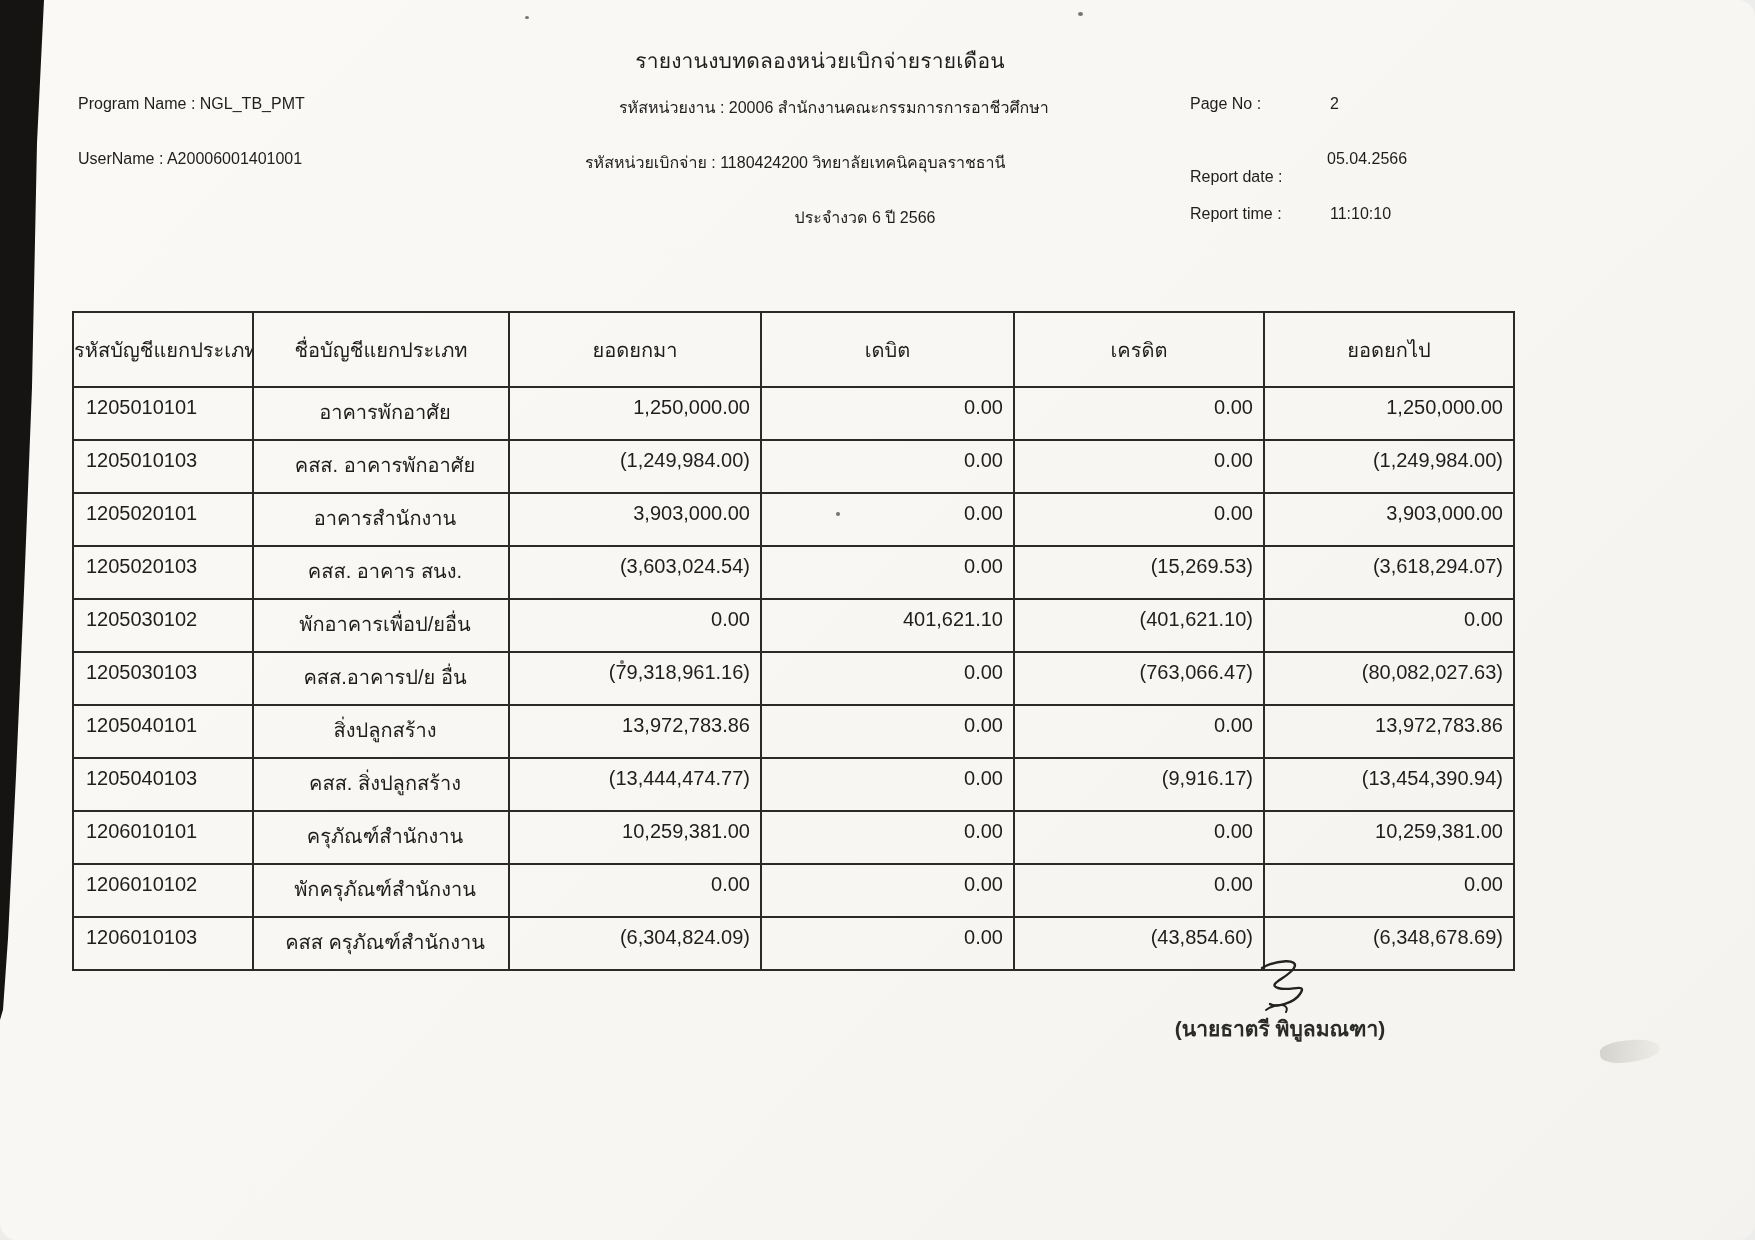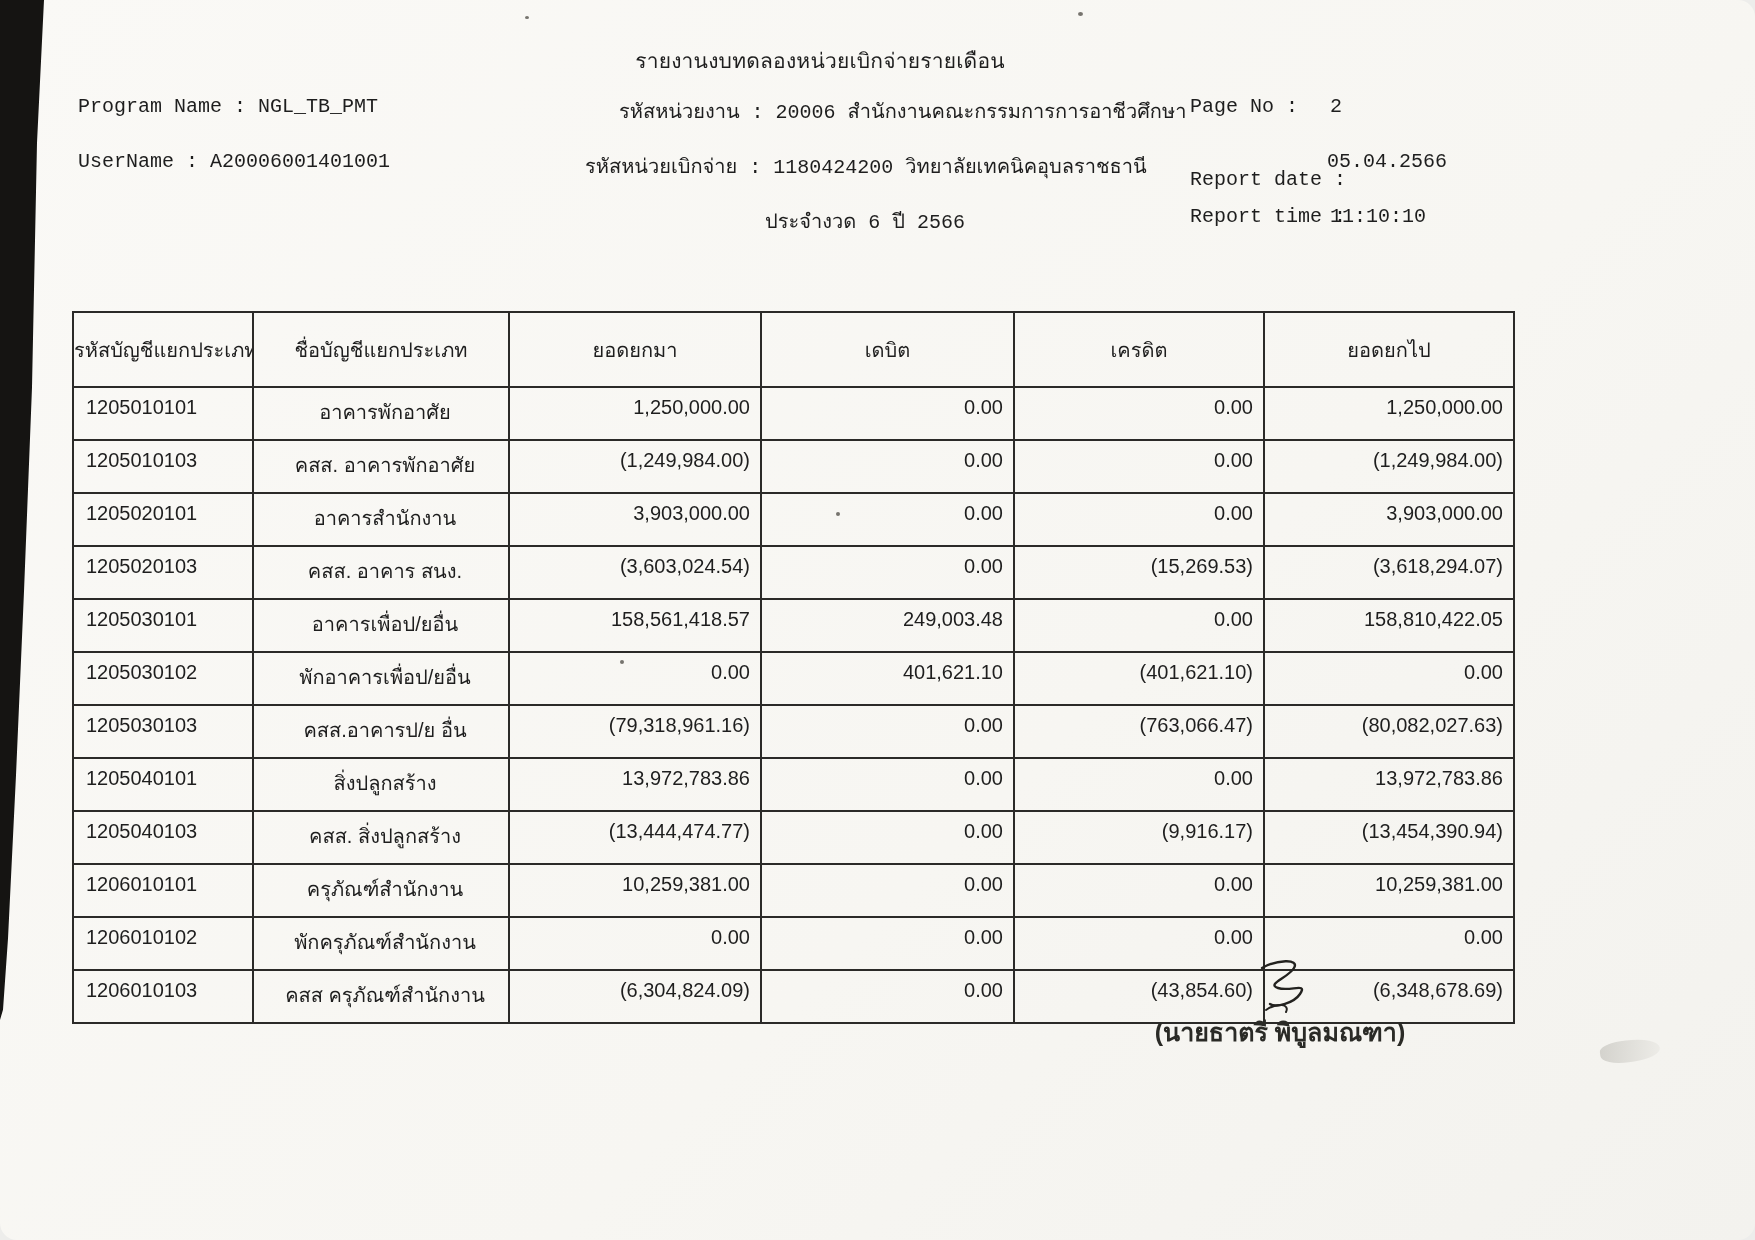--- a/index.html
+++ b/index.html
@@ -25,21 +25,21 @@
   .speck { position: absolute; background: #55524c; border-radius: 50%; opacity: .8; }
   .smudge {
     position: absolute; background: linear-gradient(100deg, rgba(150,148,140,.35), rgba(190,188,180,.12));
     border-radius: 40% 60% 50% 50%; transform: rotate(-8deg);
   }
 
   .doc-title {
     position: absolute; left: 520px; top: 44px; width: 600px;
     text-align: center; font-size: 21px; letter-spacing: .2px;
   }
-  .hdr { position: absolute; font-size: 20px; white-space: nowrap; font-family: Liberation Mono, monospace; }
+  .hdr { position: absolute; font-size: 16px; white-space: nowrap; }
 
   .report-table-wrap { position: absolute; left: 72px; top: 311px; }
   table.report {
     border-collapse: collapse; table-layout: fixed;
     width: 1441px; background: transparent;
   }
   table.report th, table.report td {
     border: 2px solid #2b2a28;
     font-size: 20px; font-weight: normal;
     overflow: hidden; white-space: nowrap;
@@ -47,21 +47,21 @@
   table.report th { height: 75px; text-align: center; vertical-align: middle; }
   table.report td { height: 53px; vertical-align: top; padding-top: 8px; }
   td.code { text-align: left; padding-left: 12px; }
   td.name { text-align: center; padding-left: 8px; }
   td.num  { text-align: right; padding-right: 10px; }
   col.c1 { width: 180px; } col.c2 { width: 256px; }
   col.c3 { width: 252px; } col.c4 { width: 253px; }
   col.c5 { width: 250px; } col.c6 { width: 250px; }
   .sig-svg { position: absolute; left: 1256px; top: 958px; }
   .signer-name  { position: absolute; left: 1080px; top: 1012px; width: 400px;
-                  text-align: center; font-size: 25px; font-weight: bold; color: #2a2a26; }
+                  text-align: center; font-size: 21px; font-weight: bold; color: #2a2a26; }
   .signer-title { position: absolute; left: 1020px; top: 1052px; width: 520px;
                   text-align: center; font-size: 21px; font-weight: bold; color: #2a2a26; }
 </style>
 </head>
 <body>
 
 <div class="page">
 
   <div class="scan-edge"></div>
   <div class="speck" style="left:525px; top:16px; width:4px; height:3px;"></div>
@@ -133,28 +133,20 @@
           </tr>
           <tr>
             <td class="code">1205020103</td>
             <td class="name">คสส. อาคาร สนง.</td>
             <td class="num">(3,603,024.54)</td>
             <td class="num">0.00</td>
             <td class="num">(15,269.53)</td>
             <td class="num">(3,618,294.07)</td>
           </tr>
           <tr>
-            <td class="code">1205030101</td>
-            <td class="name">อาคารเพื่อป/ยอื่น</td>
-            <td class="num">158,561,418.57</td>
-            <td class="num">249,003.48</td>
-            <td class="num">0.00</td>
-            <td class="num">158,810,422.05</td>
-          </tr>
-          <tr>
             <td class="code">1205030102</td>
             <td class="name">พักอาคารเพื่อป/ยอื่น</td>
             <td class="num">0.00</td>
             <td class="num">401,621.10</td>
             <td class="num">(401,621.10)</td>
             <td class="num">0.00</td>
           </tr>
           <tr>
             <td class="code">1205030103</td>
             <td class="name">คสส.อาคารป/ย อื่น</td>

